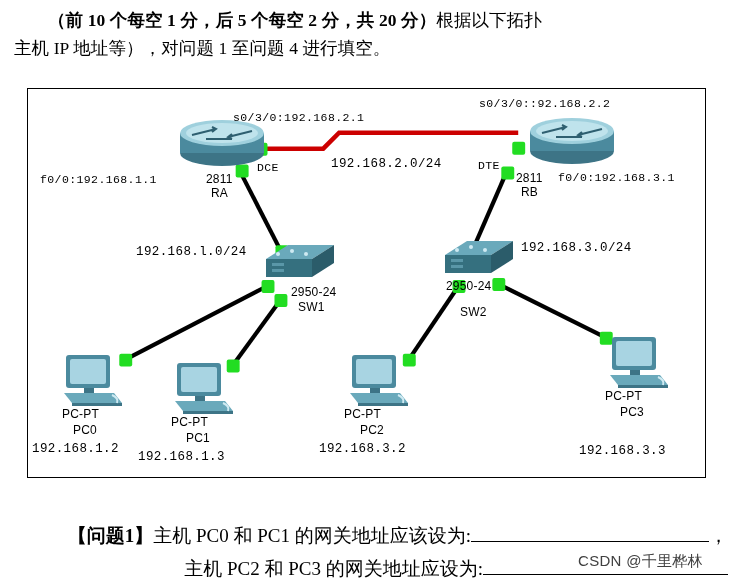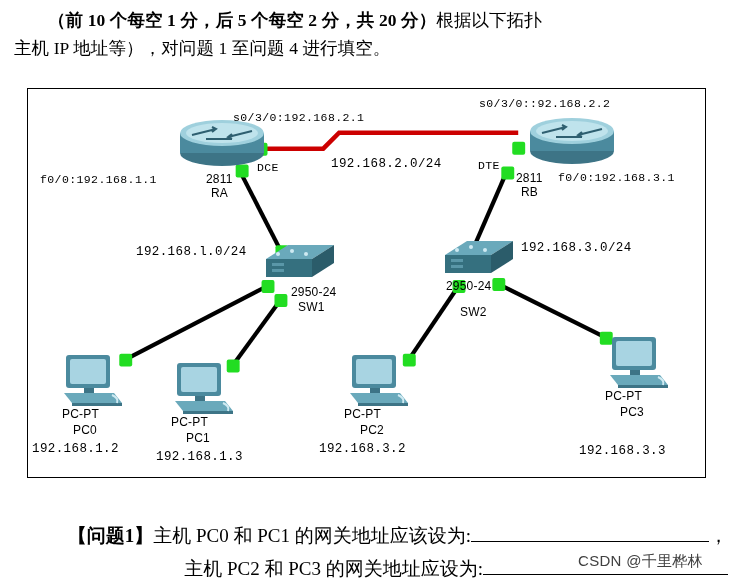--- a/index.html
+++ b/index.html
@@ -240,21 +240,21 @@
       <rect x="6" y="2" width="44" height="33" rx="3" fill="#4b8a9e"></rect>
       <rect x="10" y="6" width="36" height="25" rx="2" fill="#a8d4e2"></rect>
       <rect x="24" y="35" width="10" height="5" fill="#3d7486"></rect>
       <polygon points="4,40 54,40 62,50 12,50" fill="#6aa9bb"></polygon>
       <polygon points="12,50 62,50 62,53 12,53" fill="#3d7486"></polygon>
       <path d="M52 42 q7 3 5 8" stroke="#cfeaf2" stroke-width="2" fill="none"></path>
     </svg>
   </div>
   <div class="nd-label sans" style="left:143px; top:326px;">PC-PT</div>
   <div class="nd-label sans" style="left:158px; top:342px;">PC1</div>
-  <div class="nd-label net" style="left:128px; top:361px;">192.168.1.3</div>
+  <div class="nd-label net" style="left:110px; top:361px;">192.168.1.3</div>
 
   <div class="device" style="left:318px; top:264px;">
     <svg width="66" height="54" viewBox="0 0 66 54">
       <rect x="6" y="2" width="44" height="33" rx="3" fill="#4b8a9e"></rect>
       <rect x="10" y="6" width="36" height="25" rx="2" fill="#a8d4e2"></rect>
       <rect x="24" y="35" width="10" height="5" fill="#3d7486"></rect>
       <polygon points="4,40 54,40 62,50 12,50" fill="#6aa9bb"></polygon>
       <polygon points="12,50 62,50 62,53 12,53" fill="#3d7486"></polygon>
       <path d="M52 42 q7 3 5 8" stroke="#cfeaf2" stroke-width="2" fill="none"></path>
     </svg>

